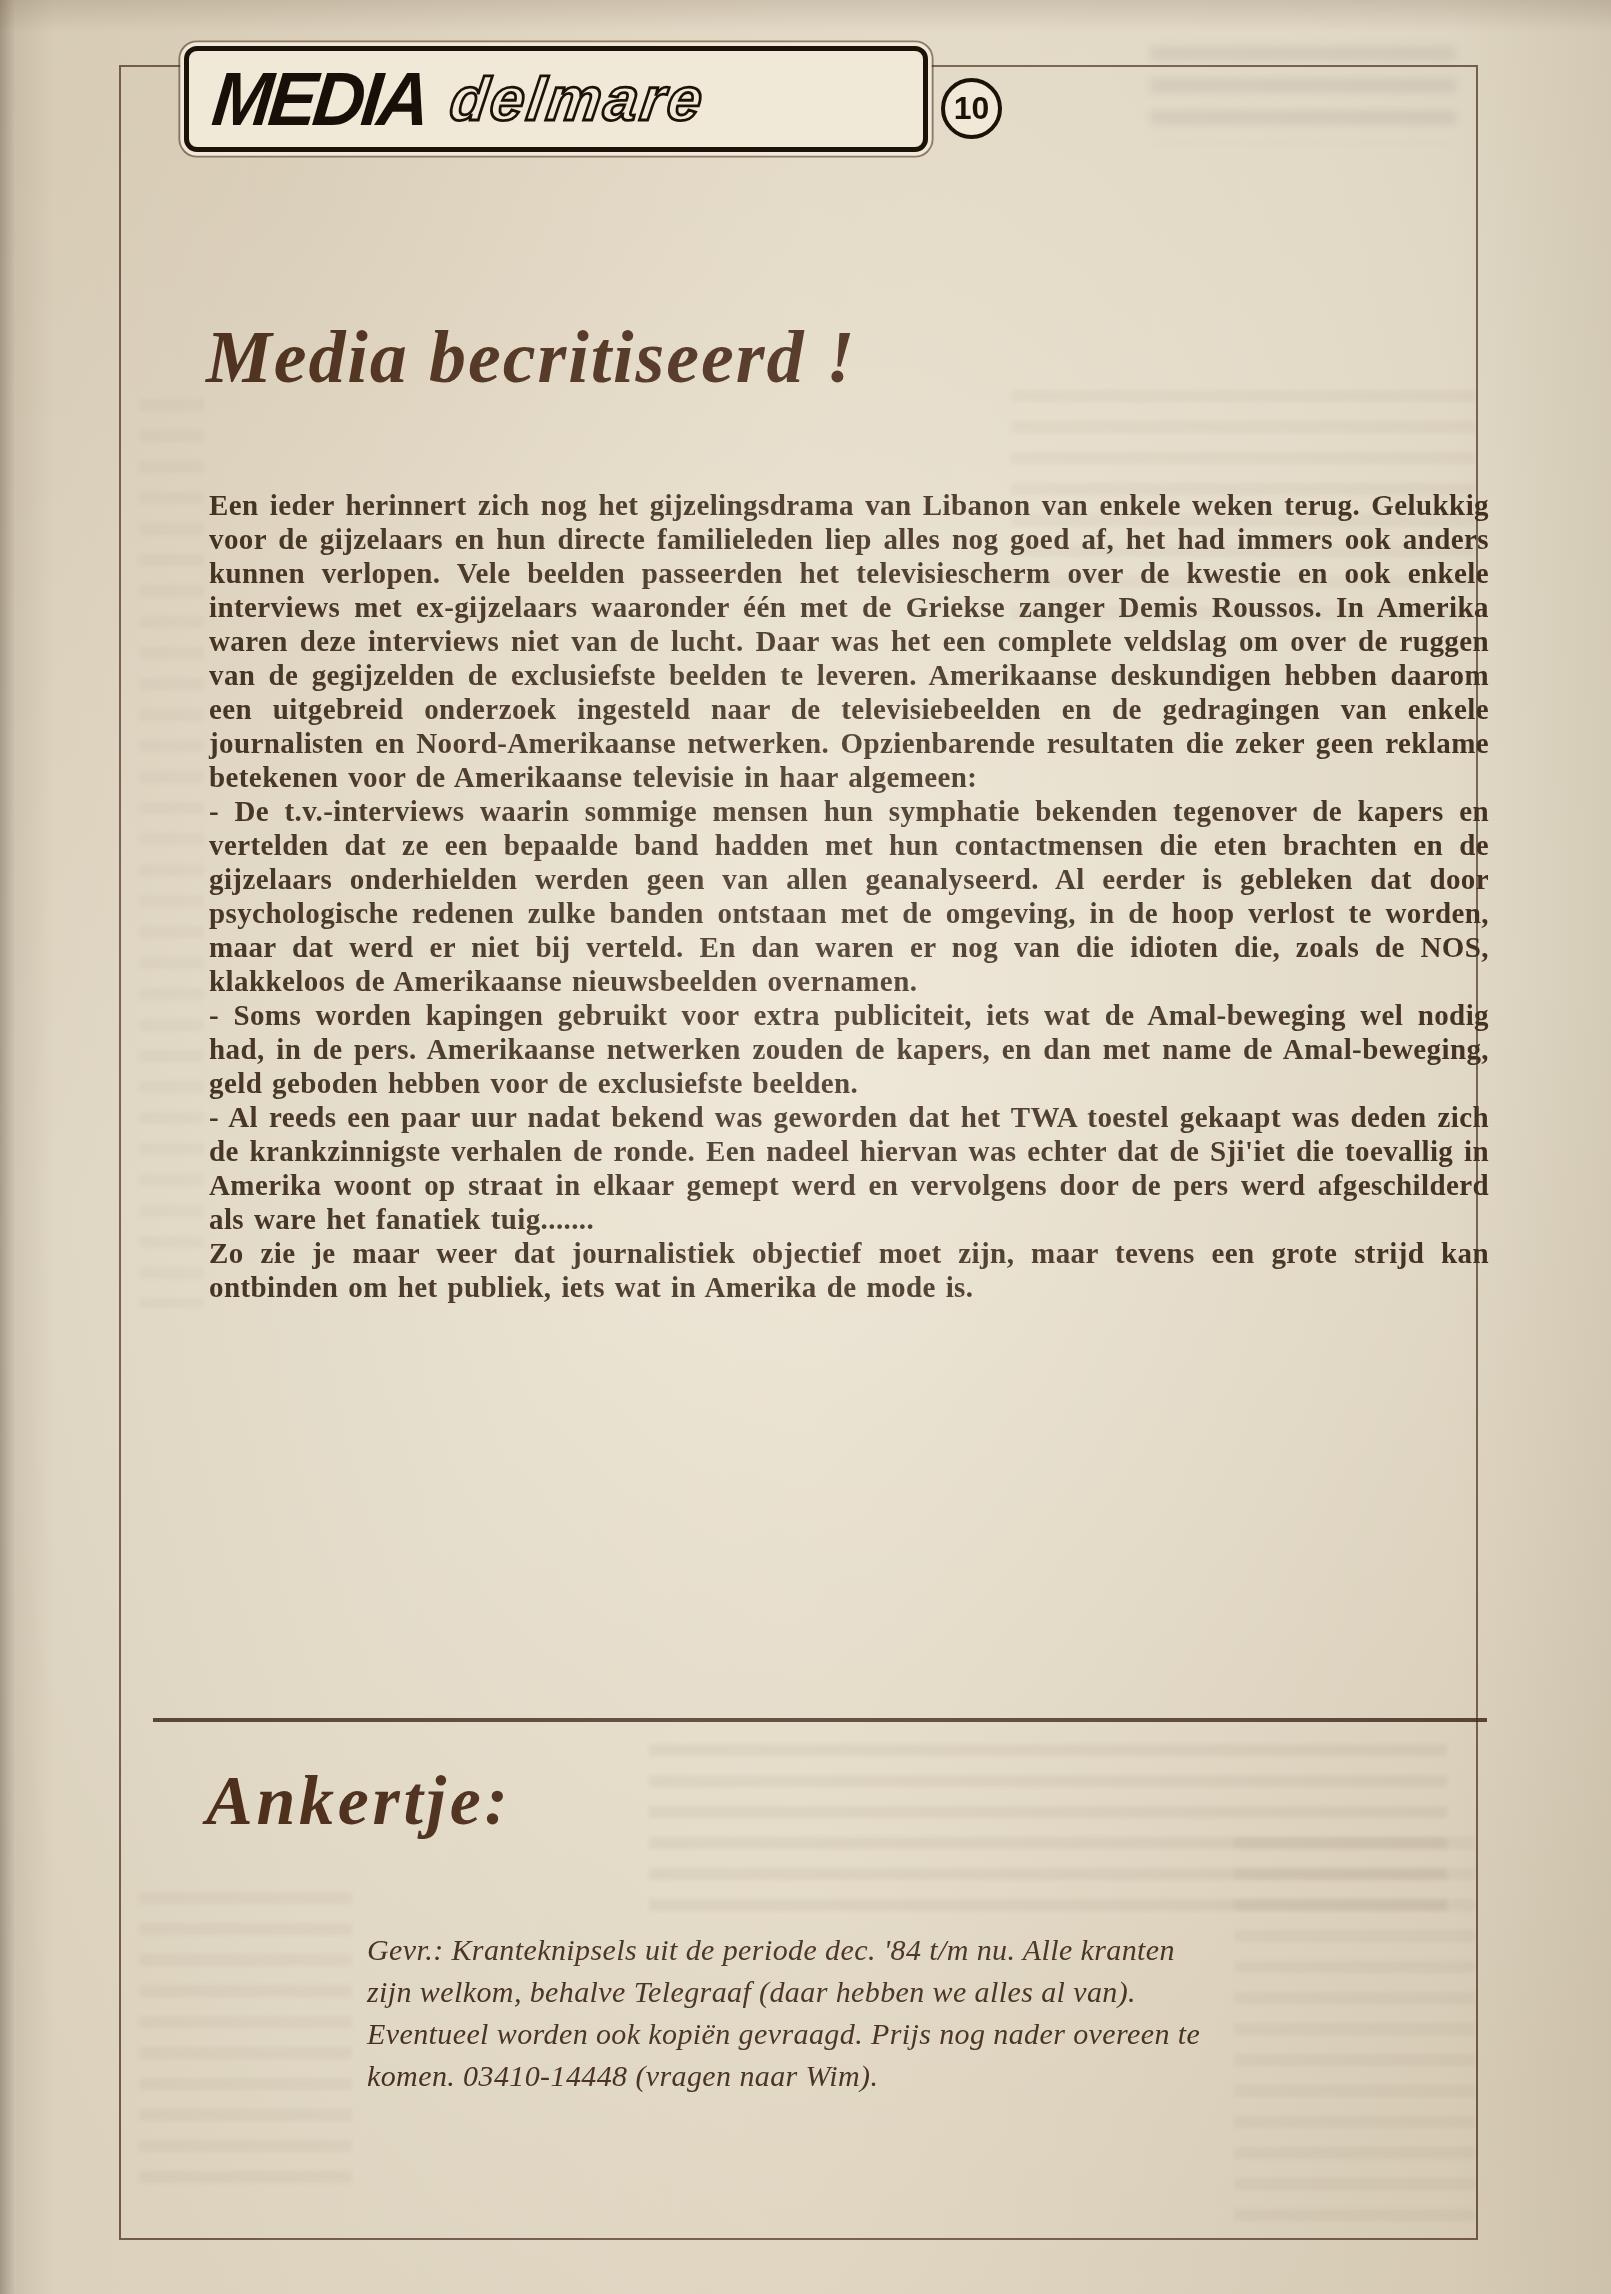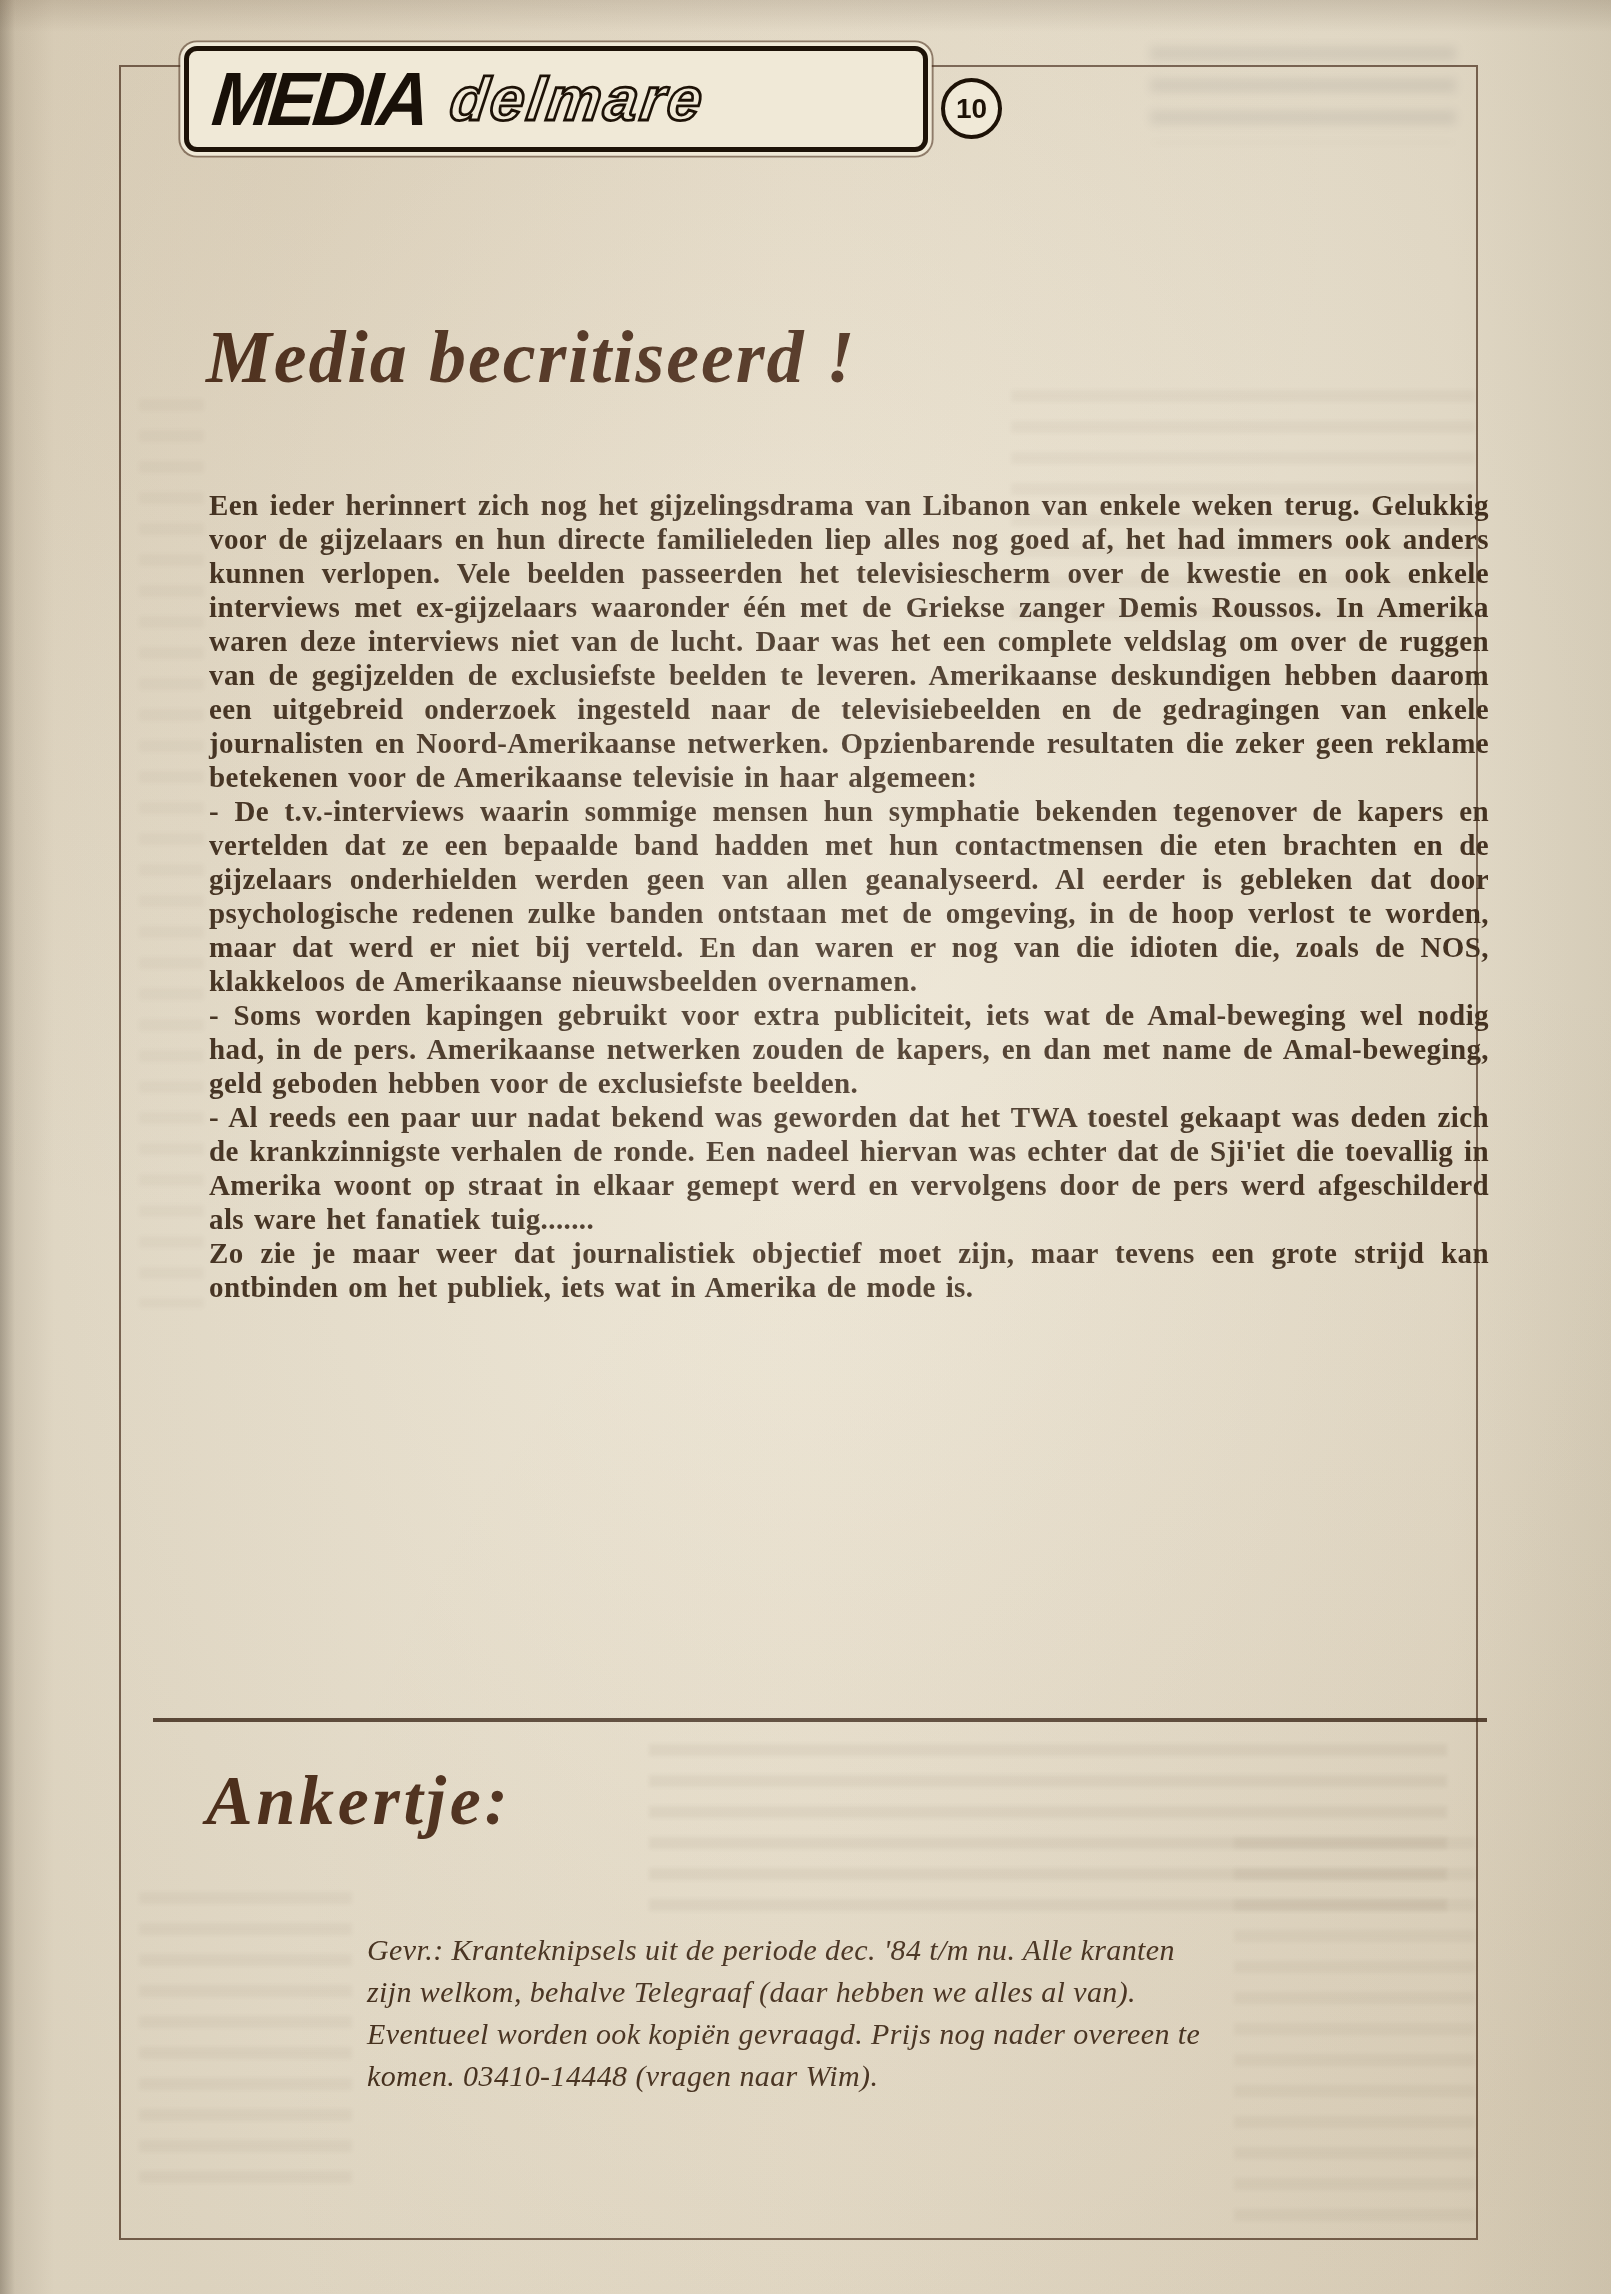--- a/index.html
+++ b/index.html
@@ -52,21 +52,21 @@
     -webkit-text-stroke:2.8px #1d1207;
     transform: skewX(-8deg);
     white-space:nowrap;
   }
   .page-circle {
     position:absolute; left:941px; top:78px; width:61px; height:61px;
     background:#f0e9d7;
     border:4.6px solid #1d1207; border-radius:50%;
     display:flex; align-items:center; justify-content:center;
     font-family:"Liberation Sans", sans-serif;
-    font-weight:bold; font-size:28px; color:#1d1207;
+    font-weight:bold; font-size:32px; color:#1d1207;
     z-index:3;
   }
   
   .title {
     position:absolute; left:206px; top:315px;
     font-family:"Liberation Serif", serif;
     font-weight:bold; font-style:italic;
     font-size:74px; letter-spacing:1.9px;
     color:#40200d;
   }

